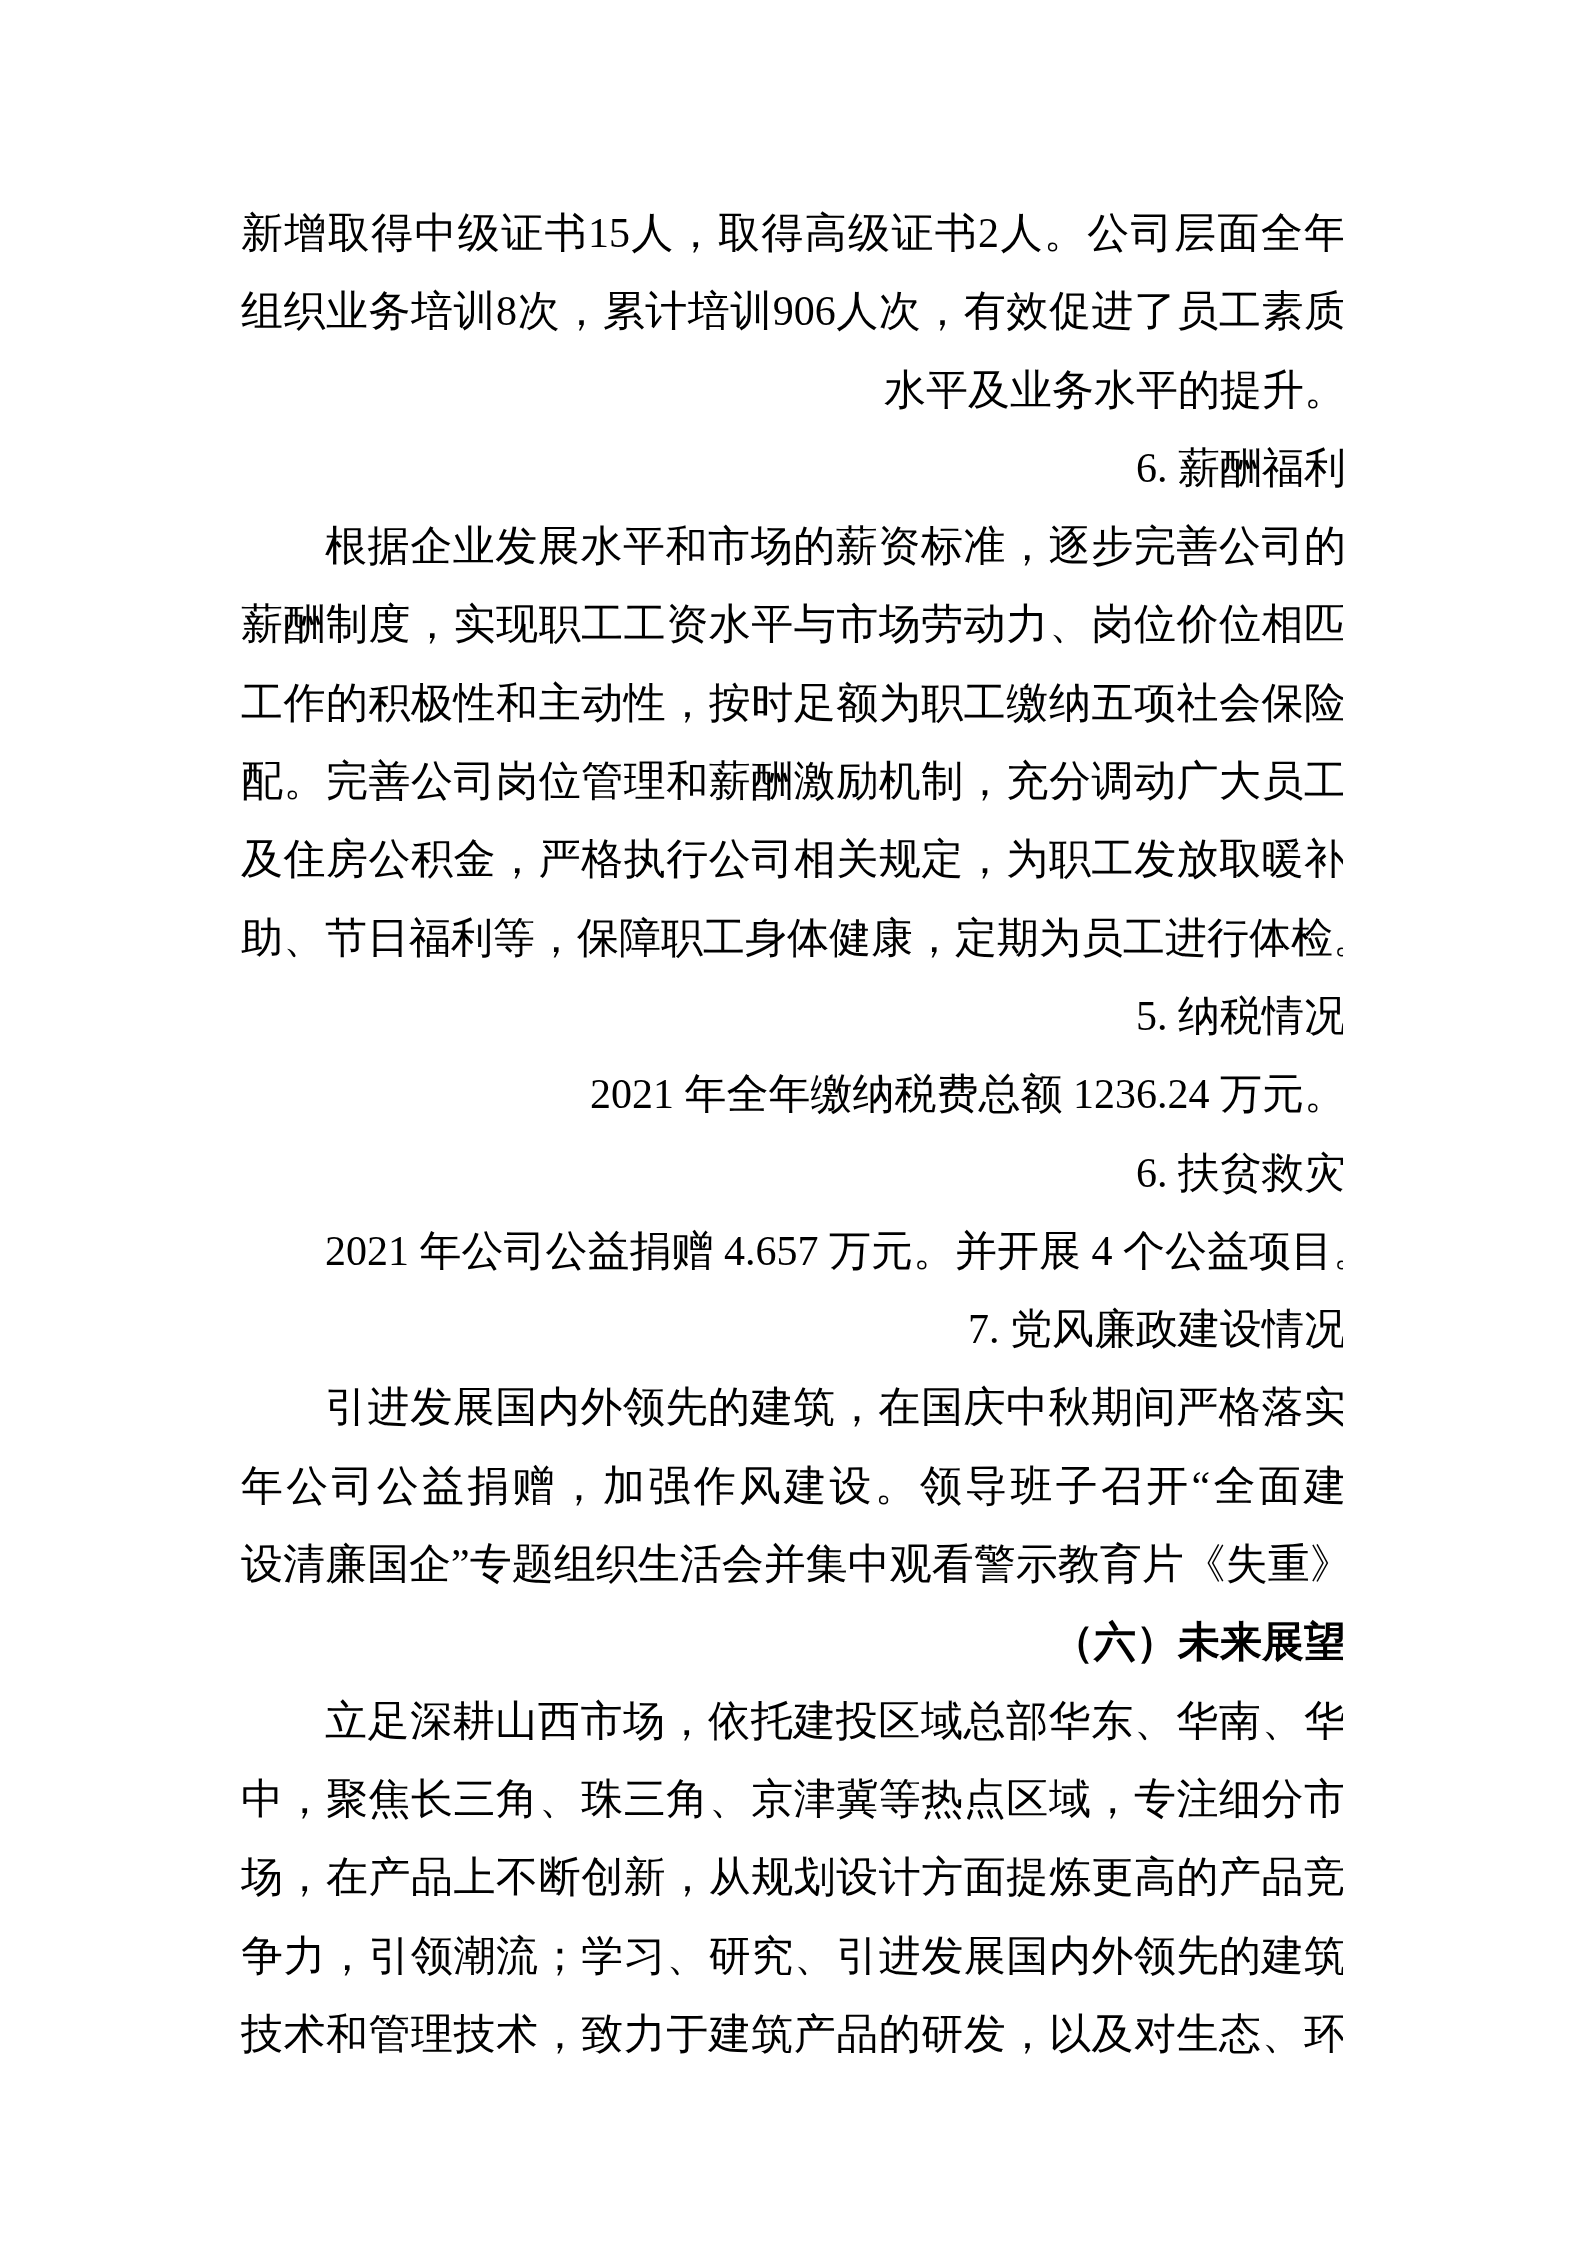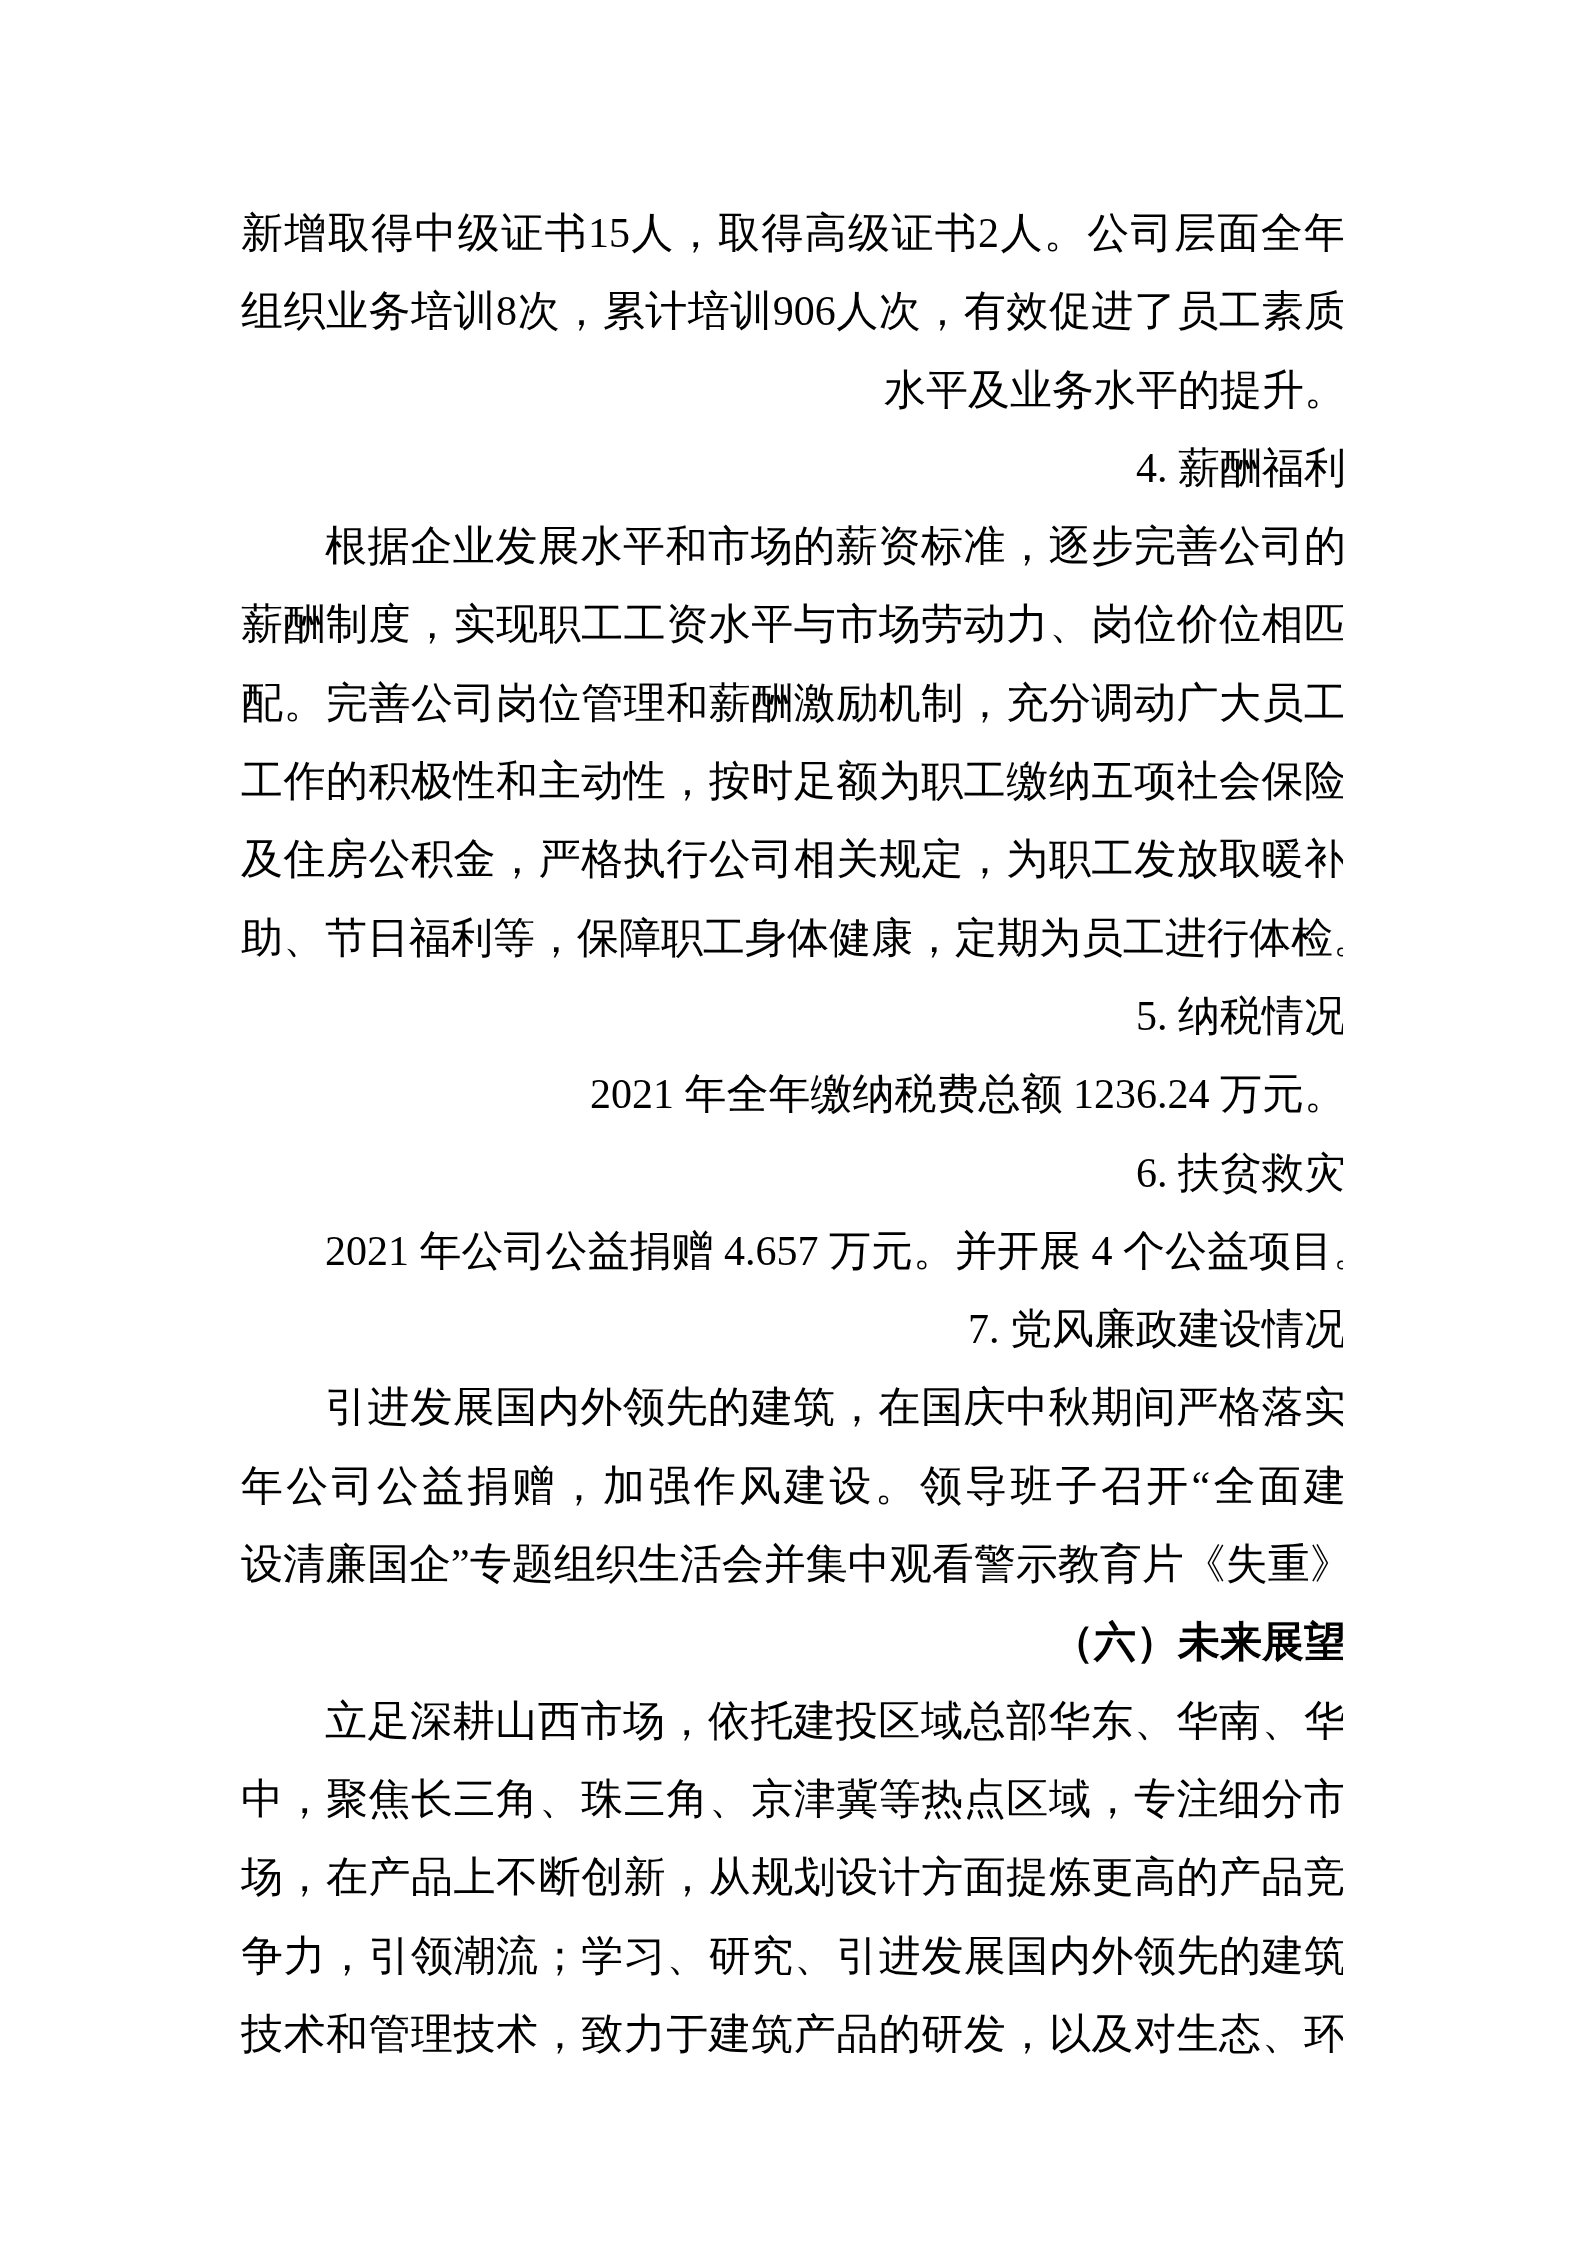--- a/index.html
+++ b/index.html
@@ -45,26 +45,26 @@
 </head>
 <body>
 
 <div class="page">
   <div class="text-block">
 
     <p class="ln j">新增取得中级证书15人，取得高级证书2人。公司层面全年</p>
     <p class="ln j">组织业务培训8次，累计培训906人次，有效促进了员工素质</p>
     <p class="ln">水平及业务水平的提升。</p>
 
-    <p class="ln i2">4. 薪酬福利</p>
+    <p class="ln i2">6. 薪酬福利</p>
 
     <p class="ln j i2">根据企业发展水平和市场的薪资标准，逐步完善公司的</p>
     <p class="ln j">薪酬制度，实现职工工资水平与市场劳动力、岗位价位相匹</p>
+    <p class="ln j">工作的积极性和主动性，按时足额为职工缴纳五项社会保险</p>
     <p class="ln j">配。完善公司岗位管理和薪酬激励机制，充分调动广大员工</p>
-    <p class="ln j">工作的积极性和主动性，按时足额为职工缴纳五项社会保险</p>
     <p class="ln j">及住房公积金，严格执行公司相关规定，为职工发放取暖补</p>
     <p class="ln j">助、节日福利等，保障职工身体健康，定期为员工进行体检。</p>
 
     <p class="ln i2">5. 纳税情况</p>
     <p class="ln i2">2021 年全年缴纳税费总额 1236.24 万元。</p>
 
     <p class="ln i2">6. 扶贫救灾</p>
     <p class="ln j i2">2021 年公司公益捐赠 4.657 万元。并开展 4 个公益项目。</p>
 
     <p class="ln i2">7. 党风廉政建设情况</p>

